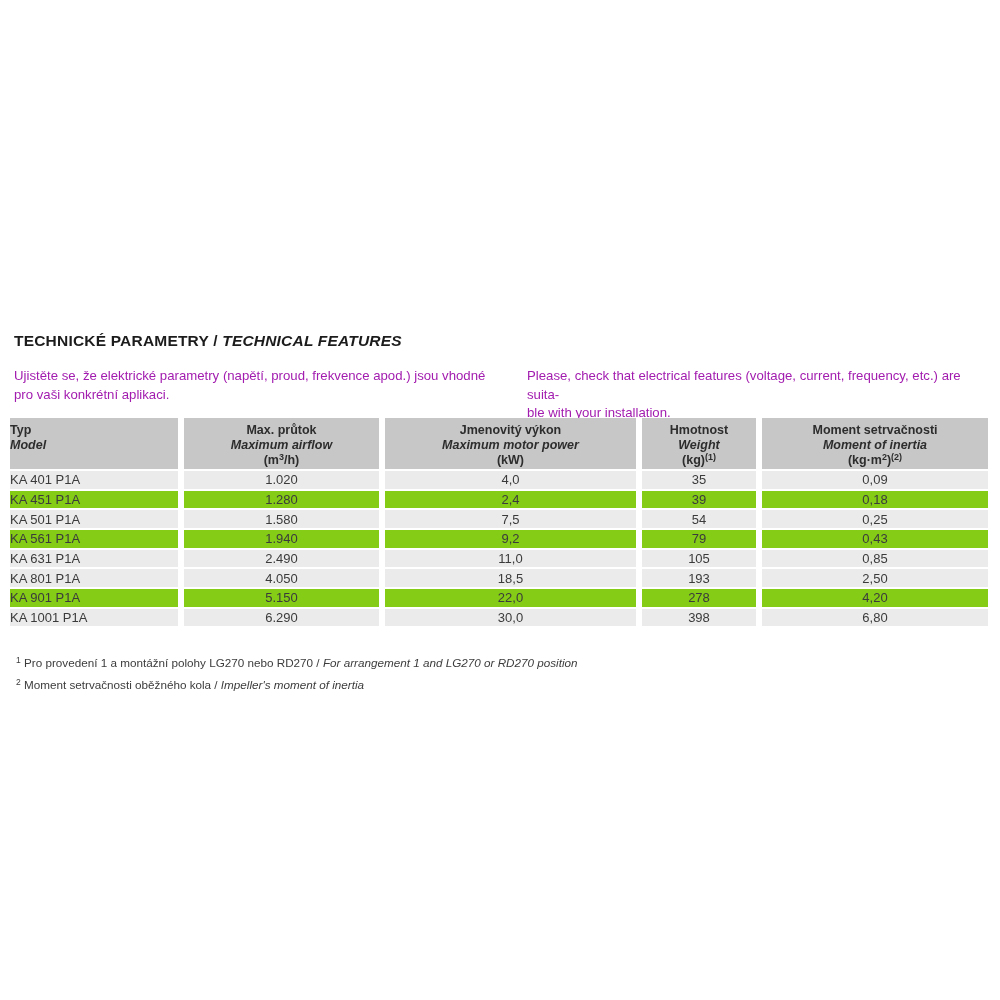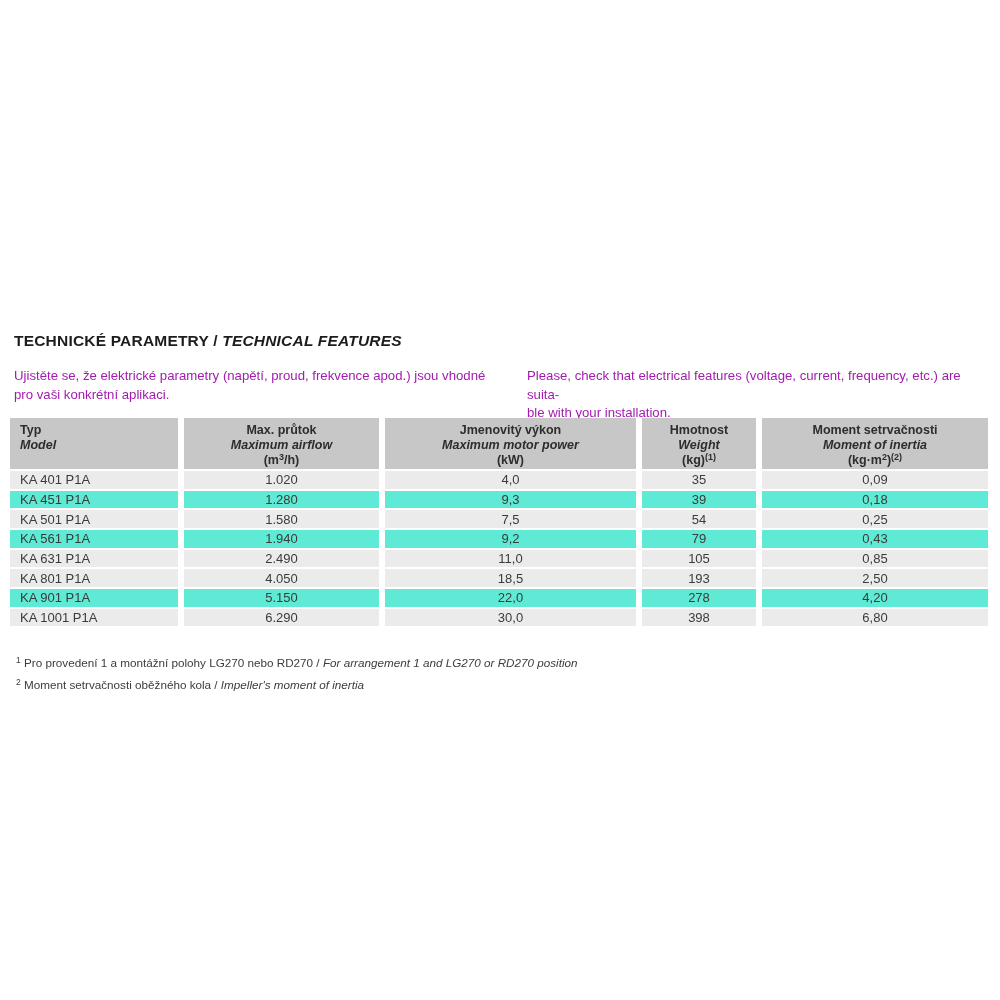--- a/index.html
+++ b/index.html
@@ -40,36 +40,36 @@
     height: 52px;
     vertical-align: top;
     padding-top: 5px;
     font-size: 12.5px; line-height: 15px;
     color: #2d2d2d;
     font-weight: bold;
     text-align: center;
     border-bottom: 2px solid #ffffff;
   }
   table.features th.left, table.features td.left {
-    text-align: left; padding-left: 10px;
+    text-align: left; padding-left: 0;
   }
   table.features th:not(:last-child),
   table.features td:not(:last-child) {
     border-right: 6px solid #ffffff;
   }
   table.features td {
     background: #ebebeb;
     height: 19.67px;
     font-size: 13px;
     color: #3b3b3b;
     text-align: center;
     vertical-align: middle;
     border-bottom: 2px solid #ffffff;
   }
-  table.features tr.dark td { background: #5eead4; }
+  table.features tr.dark td { background: #84cc16; }
 
   .hdr-en { font-style: italic; }
   .hdr-sup {
     font-size: 9px;
     position: relative; top: -4px;
     font-weight: bold;
   }
 
   .footnotes {
     position: absolute; left: 12px; top: 648px;
@@ -130,21 +130,21 @@
     <tr>
       <td class="left">KA 401 P1A</td>
       <td>1.020</td>
       <td>4,0</td>
       <td>35</td>
       <td>0,09</td>
     </tr>
     <tr class="dark">
       <td class="left">KA 451 P1A</td>
       <td>1.280</td>
-      <td>9,3</td>
+      <td>2,4</td>
       <td>39</td>
       <td>0,18</td>
     </tr>
     <tr>
       <td class="left">KA 501 P1A</td>
       <td>1.580</td>
       <td>7,5</td>
       <td>54</td>
       <td>0,25</td>
     </tr>

